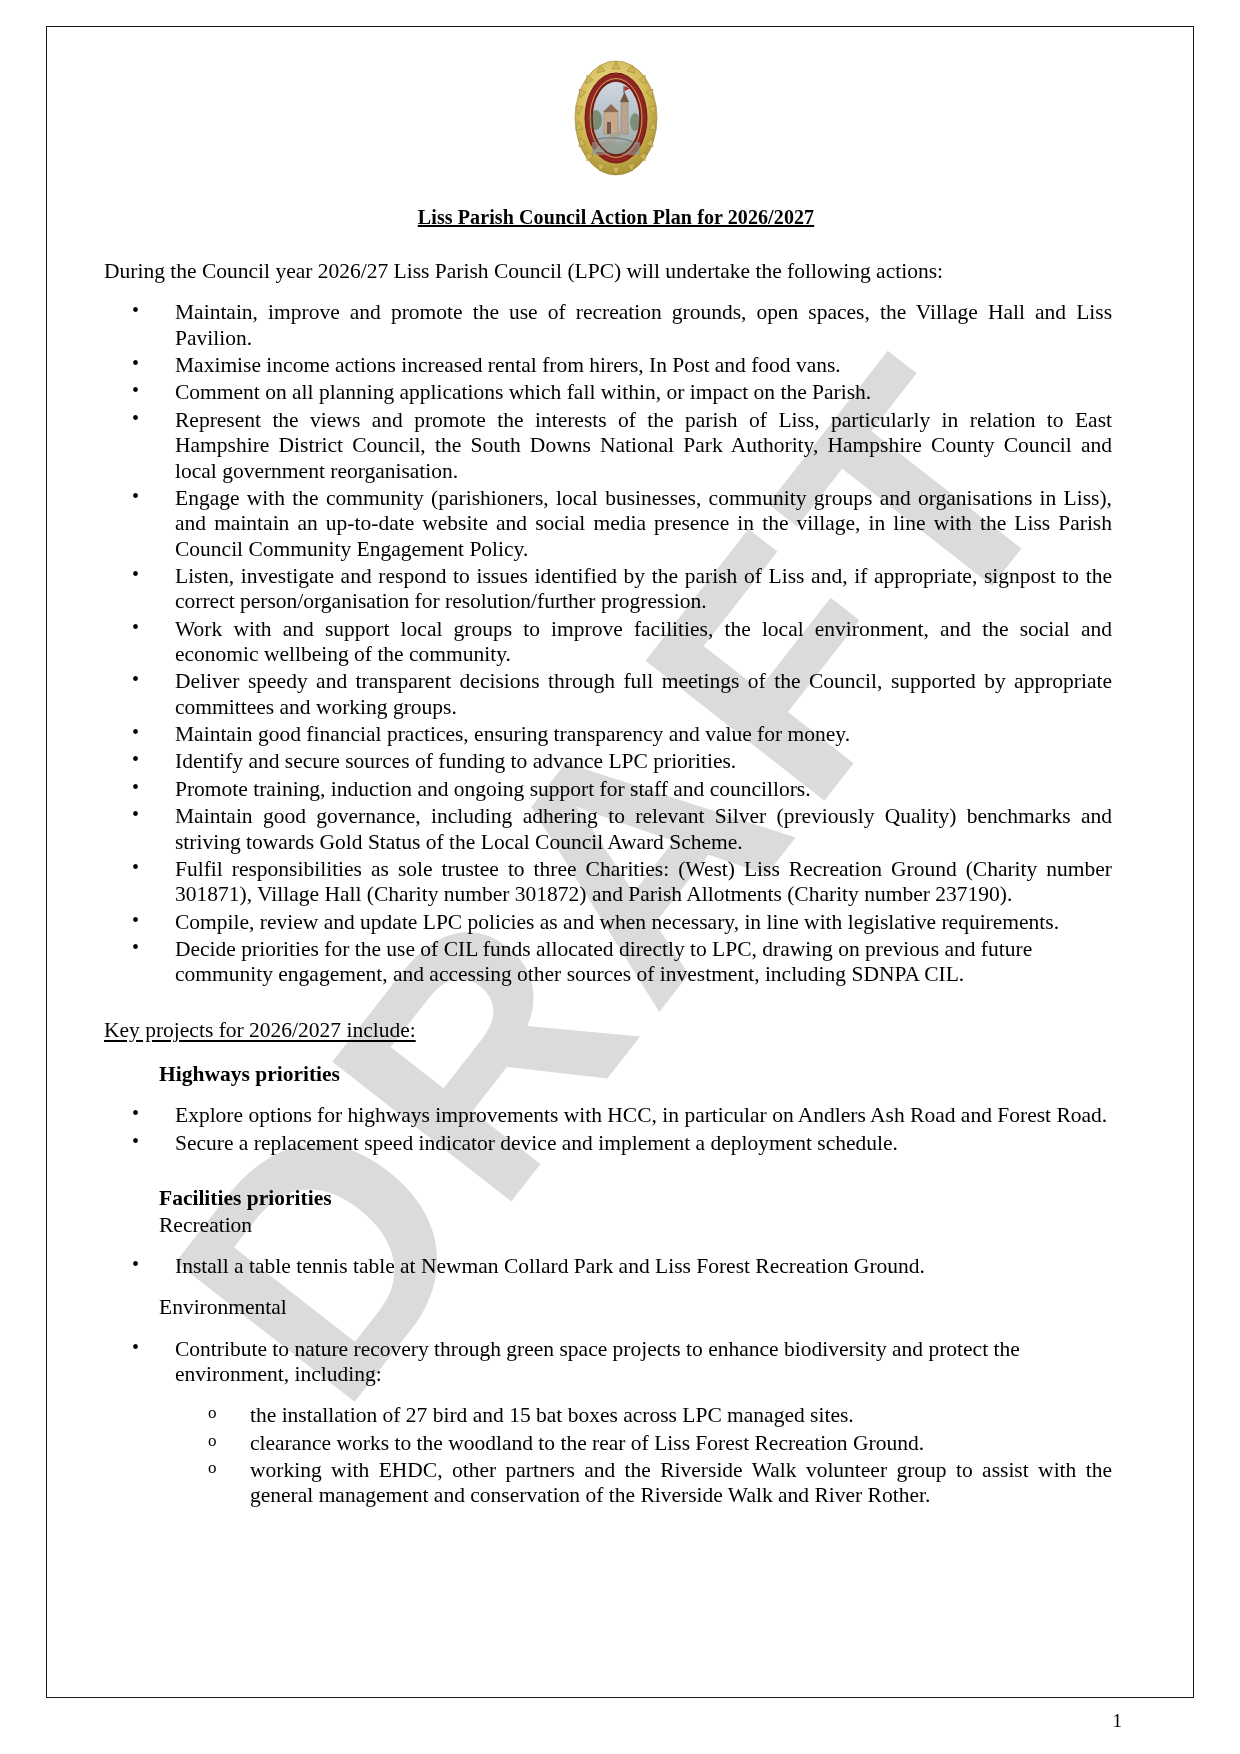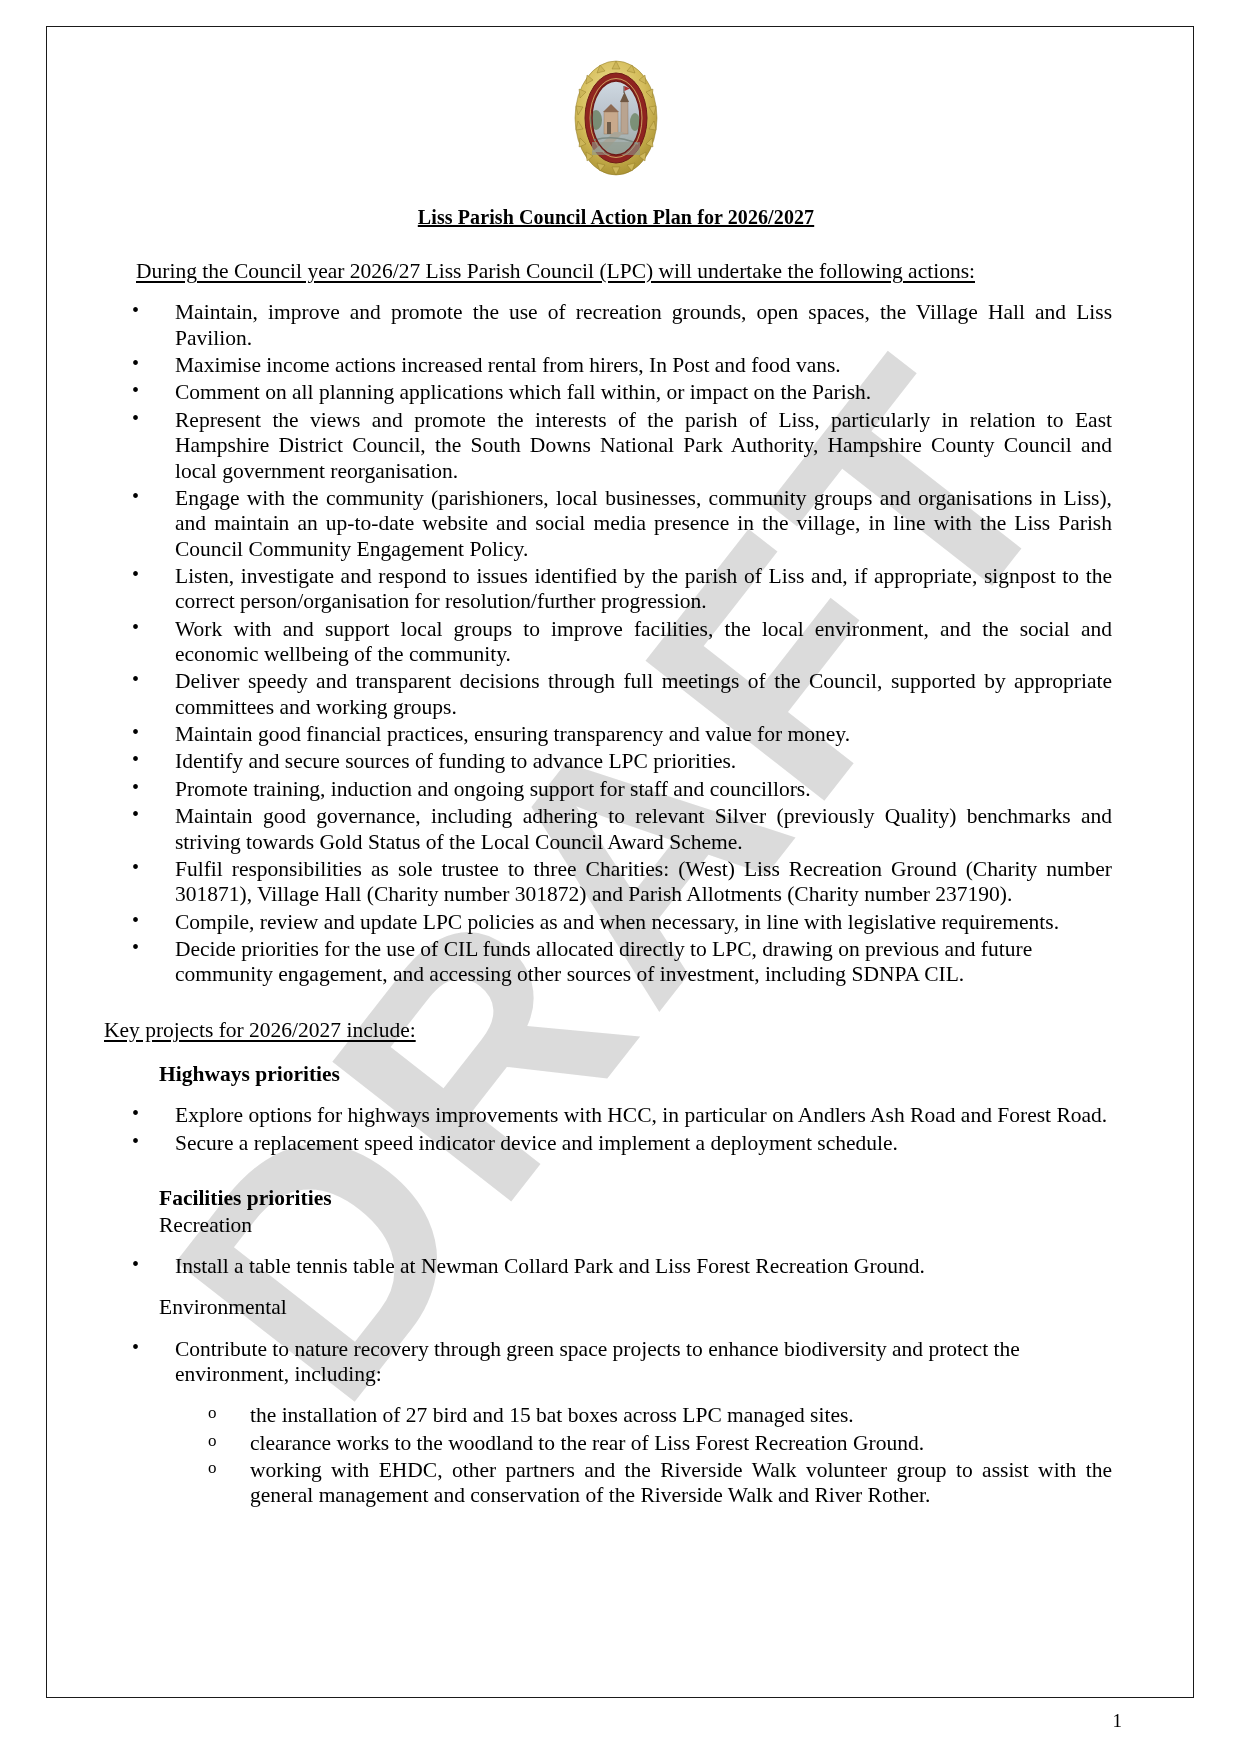--- a/index.html
+++ b/index.html
@@ -77,24 +77,22 @@
     font-weight: bold;
     font-size: 20px;
     margin-top: 30px;
     letter-spacing: 0.1px;
     text-decoration: underline;
   }
 
   .intro {
     margin-top: 30px;
     font-size: 21.5px;
-    text-decoration: underline;
     text-underline-offset: 3px;
     line-height: 1.18;
-    margin-left: 32px;
   }
 
   ul.actions, ul.sub-list, ul.plain-list {
     list-style: none;
     margin: 16px;
     padding: 0;
   }
 
   li.bullet {
     position: relative;

